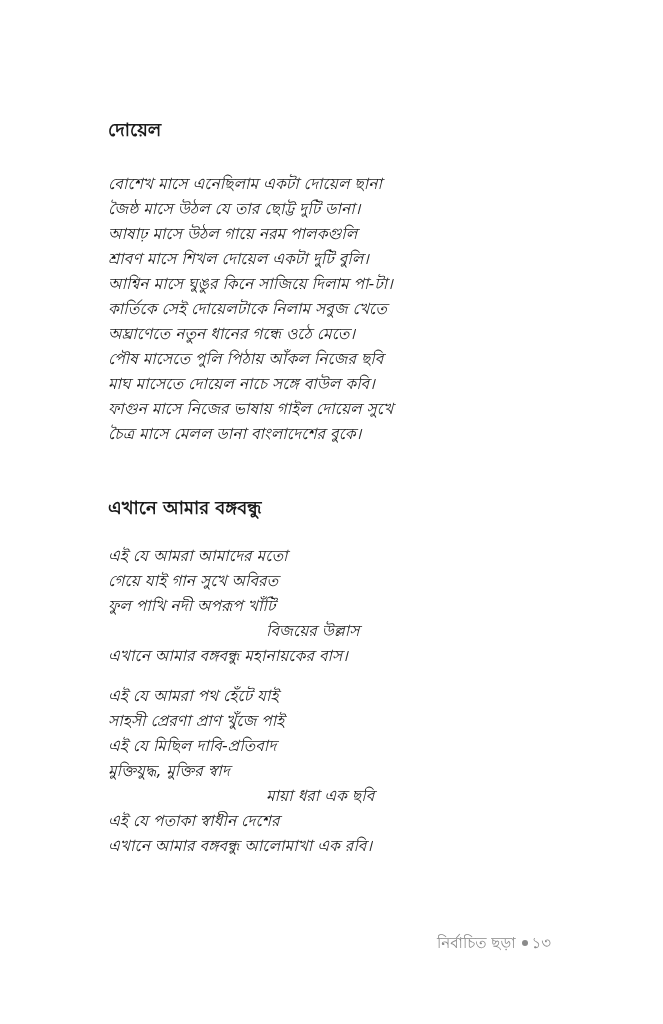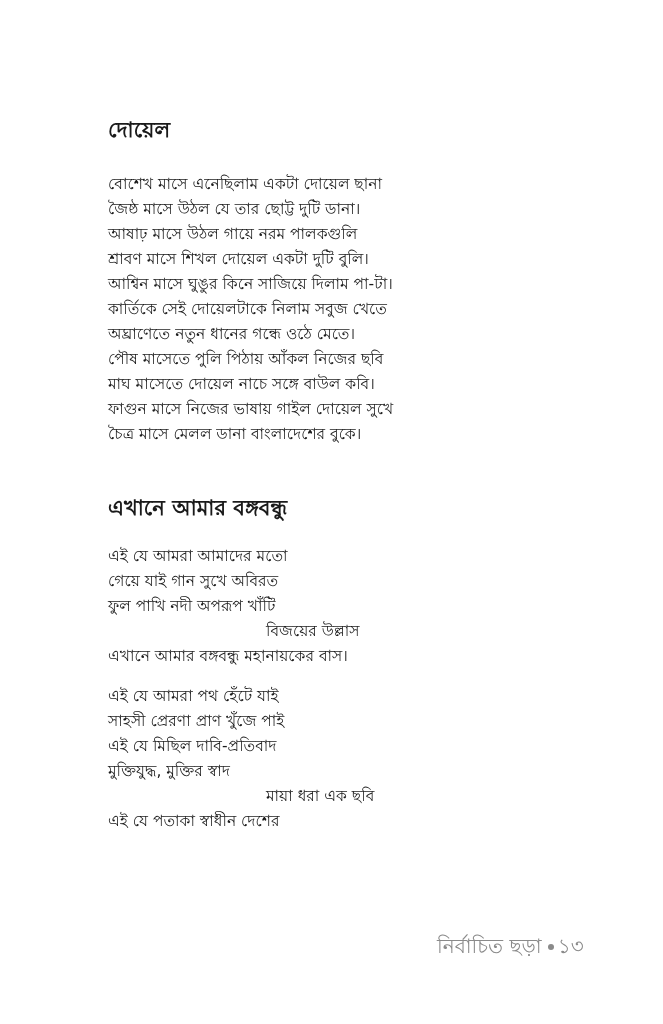--- a/index.html
+++ b/index.html
@@ -3,33 +3,33 @@
   <meta charset="utf-8">
   <style>
     html, body { margin: 0; padding: 0; background: #ffffff; }
     body {
       width: 663px; height: 1024px; position: relative; overflow: hidden;
       font-family: "DejaVu Sans", "Liberation Sans", sans-serif;
       color: #1a1a1a;
     }
     .poem { position: absolute; left: 108px; width: 460px; }
     .poem-title {
-      font-size: 21px; font-weight: bold; line-height: 24px; margin: 0;
+      font-size: 18px; font-weight: bold; line-height: 24px; margin: 0;
     }
-    .stanza { margin: 0; padding: 0; list-style: none; }
+    .stanza { margin: 0; padding: 0; list-style: none; font-style: italic; }
     .line { font-size: 15.5px; line-height: 25px; white-space: nowrap; }
     .line.indent { padding-left: 158px; }
     #poem1 { top: 118px; }
     #poem1 .stanza { margin-top: 30px; }
     #poem2 { top: 496px; }
     #poem2 .stanza.first { margin-top: 24px; }
     #poem2 .stanza.second { margin-top: 15px; }
     .footer {
       position: absolute; top: 931px; left: 437px;
-      font-size: 20px; color: #8a8a8a; white-space: nowrap;
+      font-size: 15px; color: #8a8a8a; white-space: nowrap;
     }
     .footer .dot {
       display: inline-block; width: 6px; height: 6px; border-radius: 50%;
       background: #8a8a8a; margin: 0 4px 2px 6px; vertical-align: middle;
     }
   </style>
 </head>
 <body>
 
 <div class="poem" id="poem1">
@@ -58,18 +58,19 @@
     <div class="line indent">বিজয়ের উল্লাস</div>
     <div class="line">এখানে আমার বঙ্গবন্ধু মহানায়কের বাস।</div>
   </div>
   <div class="stanza second">
     <div class="line">এই যে আমরা পথ হেঁটে যাই</div>
     <div class="line">সাহসী প্রেরণা প্রাণ খুঁজে পাই</div>
     <div class="line">এই যে মিছিল দাবি-প্রতিবাদ</div>
     <div class="line">মুক্তিযুদ্ধ, মুক্তির স্বাদ</div>
     <div class="line indent">মায়া ধরা এক ছবি</div>
     <div class="line">এই যে পতাকা স্বাধীন দেশের</div>
+    <div class="line">এখানে আমার বঙ্গবন্ধু আলোমাখা এক রবি।</div>
   </div>
 </div>
 
 <div class="footer">
   <span>নির্বাচিত ছড়া</span><span class="dot"></span><span>১৩</span>
 </div>
 
 </body></html>

